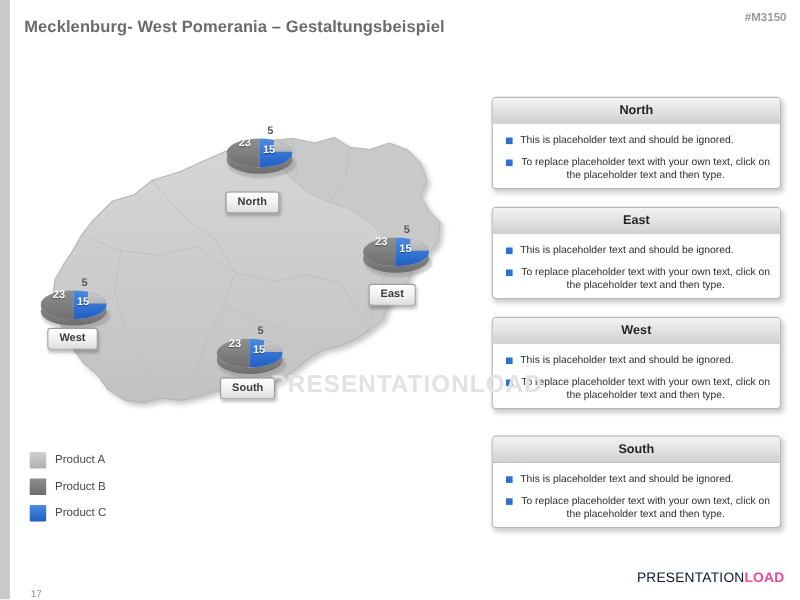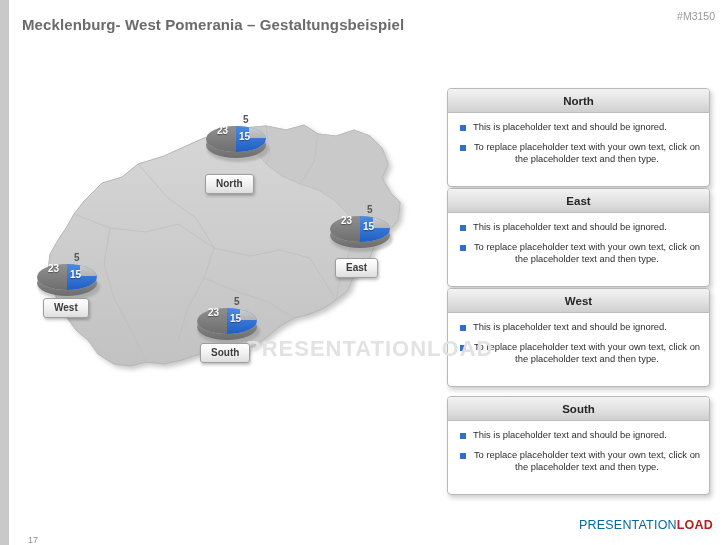--- a/index.html
+++ b/index.html
@@ -38,37 +38,38 @@
     color: #6b6b6b;
     letter-spacing: 0.1px;
     white-space: nowrap;
   }
   .code {
     position: absolute;
     right: 12px;
     top: 10px;
     font-size: 10.5px;
     color: #9a9a9a;
+    font-weight: bold;
   }
   .page-number {
     position: absolute;
     left: 28px;
     bottom: 0;
     font-size: 9px;
     color: #8f8f8f;
   }
   .footer-logo {
     position: absolute;
     right: 14px;
     bottom: 13px;
     font-size: 12.5px;
     letter-spacing: 0.2px;
   }
-  .footer-logo .pl-grey { color: #0369a1; }
-  .footer-logo .pl-red { color: #b91c1c; font-weight: bold; }
+  .footer-logo .pl-grey { color: #0f172a; }
+  .footer-logo .pl-red { color: #ec4899; font-weight: bold; }
 
   
   .map-wrap {
     position: absolute;
     left: 18px;
     top: 78px;
     width: 420px;
     height: 320px;
   }
   .watermark {
@@ -217,21 +218,21 @@
     border-bottom: 1px solid #bdbdbd;
     border-radius: 3px 3px 0 0;
     display: flex;
     align-items: center;
     justify-content: center;
     font-size: 11.5px;
     font-weight: bold;
     color: #262626;
   }
   .panel-body {
-    padding: 8px 8px 20px 8px;
+    padding: 8px 8px 5px 8px;
   }
   .bullet-row {
     display: flex;
     align-items: flex-start;
     margin-bottom: 7px;
   }
   .bullet-row:last-child { margin-bottom: 0; text-align: center; }
   .bullet-mark {
     width: 6px;
     height: 6px;
@@ -348,20 +349,32 @@
         <div class="slice-a"></div>
       </div>
       <div class="lbl lbl-a">5</div>
       <div class="lbl lbl-b">23</div>
       <div class="lbl lbl-c">15</div>
     </div>
     <div class="region-tag" style="left:182px; top:265px;">South</div>
   </div>
 
   <div class="legend">
+    <div class="legend-row">
+      <div class="legend-swatch sw-a"></div>
+      <div class="legend-label">Product A</div>
+    </div>
+    <div class="legend-row">
+      <div class="legend-swatch sw-b"></div>
+      <div class="legend-label">Product B</div>
+    </div>
+    <div class="legend-row">
+      <div class="legend-swatch sw-c"></div>
+      <div class="legend-label">Product C</div>
+    </div>
   </div>
 
   <div class="panel" style="top:88px;">
     <div class="panel-header">North</div>
     <div class="panel-body">
       <div class="bullet-row">
         <div class="bullet-mark"></div>
         <div class="bullet-text">This is placeholder text and should be ignored.</div>
       </div>
       <div class="bullet-row">

